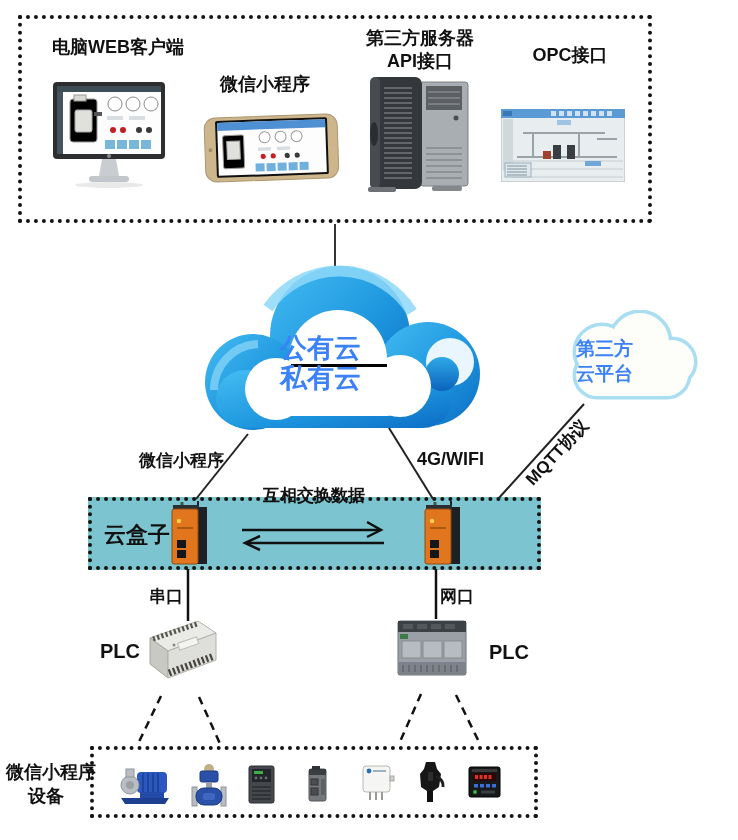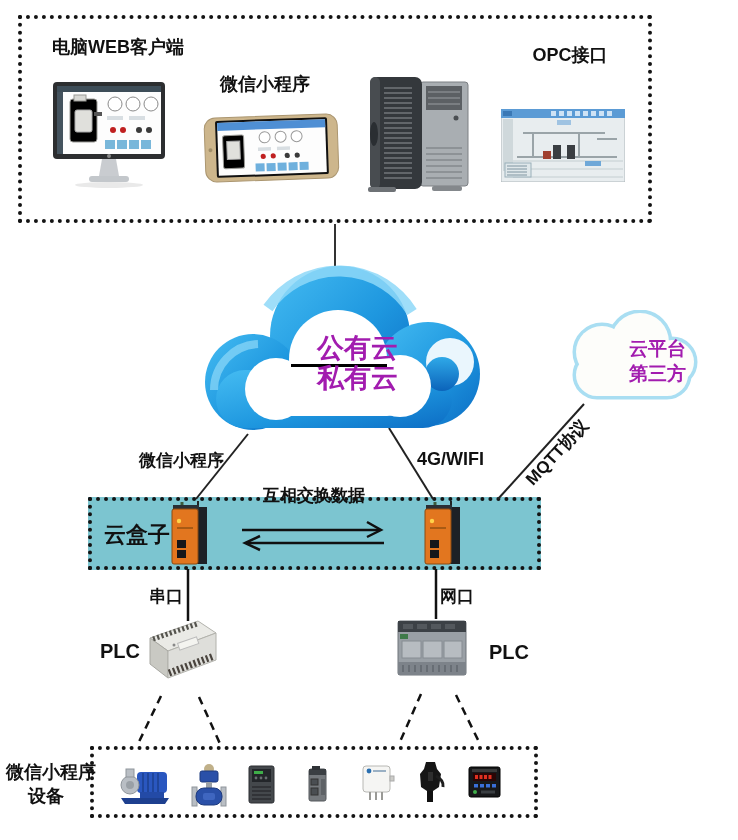--- a/index.html
+++ b/index.html
@@ -4,21 +4,21 @@
 <style>
   html,body{margin:0;padding:0;background:#fff;}
   .canvas{position:relative;width:738px;height:840px;background:#fff;overflow:hidden;
           font-family:"Liberation Sans","DejaVu Sans",sans-serif;color:#111;}
   .abs{position:absolute;}
   .lbl{position:absolute;font-weight:bold;color:#111;white-space:nowrap;}
   .ctr{text-align:center;}
   .dotbox{position:absolute;border:4px dotted #141414;box-sizing:border-box;}
   .svgicon{position:absolute;}
   svg{display:block;}
-  .cloud-text{position:absolute;text-align:right;font-weight:bold;color:#a21caf;}
+  .cloud-text{position:absolute;text-align:left;font-weight:bold;color:#3b82f6;}
   .frac-line{position:absolute;background:#000;height:3px;}
   .rot-mqtt{transform:rotate(-47deg);transform-origin:center center;}
 </style>
 </head>
 <body>
 
 <div class="canvas">
 
   <svg class="abs" style="left:0;top:0;z-index:1;pointer-events:none;" width="738" height="840" viewBox="0 0 738 840">
 
@@ -107,20 +107,24 @@
             <rect x="63" y="53" width="9" height="8"></rect>
           <rect x="74" y="53" width="9" height="8"></rect>
             <rect x="85" y="53" width="9" height="8"></rect>
           <rect x="96" y="53" width="9" height="8"></rect>
         </g>
         <circle cx="7.5" cy="38" r="2" fill="#a08d68"></circle>
       </g>
     </svg>
   </div>
 
+  <div class="lbl ctr" style="left:360px;top:27px;width:120px;font-size:18px;line-height:23px;">
+    <div>第三方服务器</div>
+    <div>API接口</div>
+  </div>
 
   <div class="svgicon" style="left:366px;top:74px;">
     <svg width="110" height="122" viewBox="0 0 110 122">
       <rect x="54" y="8" width="48" height="104" rx="3" fill="#a9aeb2"></rect>
       <rect x="54" y="8" width="48" height="104" rx="3" fill="none" stroke="#7c8084"></rect>
       <rect x="60" y="12" width="36" height="24" fill="#5c6064"></rect>
       <g stroke="#84888c" stroke-width="1.5">
         <line x1="62" y1="18" x2="94" y2="18"></line>
           <line x1="62" y1="24" x2="94" y2="24"></line>
         <line x1="62" y1="30" x2="94" y2="30"></line>
@@ -255,22 +259,22 @@
       </g>
       <g fill="#fdfdfa">
         <circle cx="46" cy="42" r="26"></circle>
         <circle cx="84" cy="32" r="29"></circle>
         <circle cx="116" cy="52" r="22"></circle>
         <rect x="20" y="44" width="112" height="42" rx="21"></rect>
       </g>
     </svg>
   </div>
   <div class="cloud-text" style="left:576px;top:336px;width:110px;font-size:19px;line-height:25px;z-index:3;">
+    <div>第三方</div>
     <div>云平台</div>
-    <div>第三方</div>
   </div>
 
   <div class="lbl" style="left:139px;top:449px;font-size:17px;z-index:3;">微信小程序</div>
   <div class="lbl" style="left:417px;top:449px;font-size:18px;z-index:3;">4G/WIFI</div>
   <div class="lbl rot-mqtt" style="left:516px;top:441px;font-size:17px;z-index:3;">MQTT协议</div>
 
   <div class="dotbox" style="left:88px;top:497px;width:453px;height:73px;background:#7CC5D0;z-index:0;"></div>
 
   <div class="lbl" style="left:104px;top:520px;font-size:22px;z-index:3;">云盒子</div>
   <div class="lbl" style="left:263px;top:484px;font-size:17px;z-index:3;text-align:right;">互相交换数据</div>

